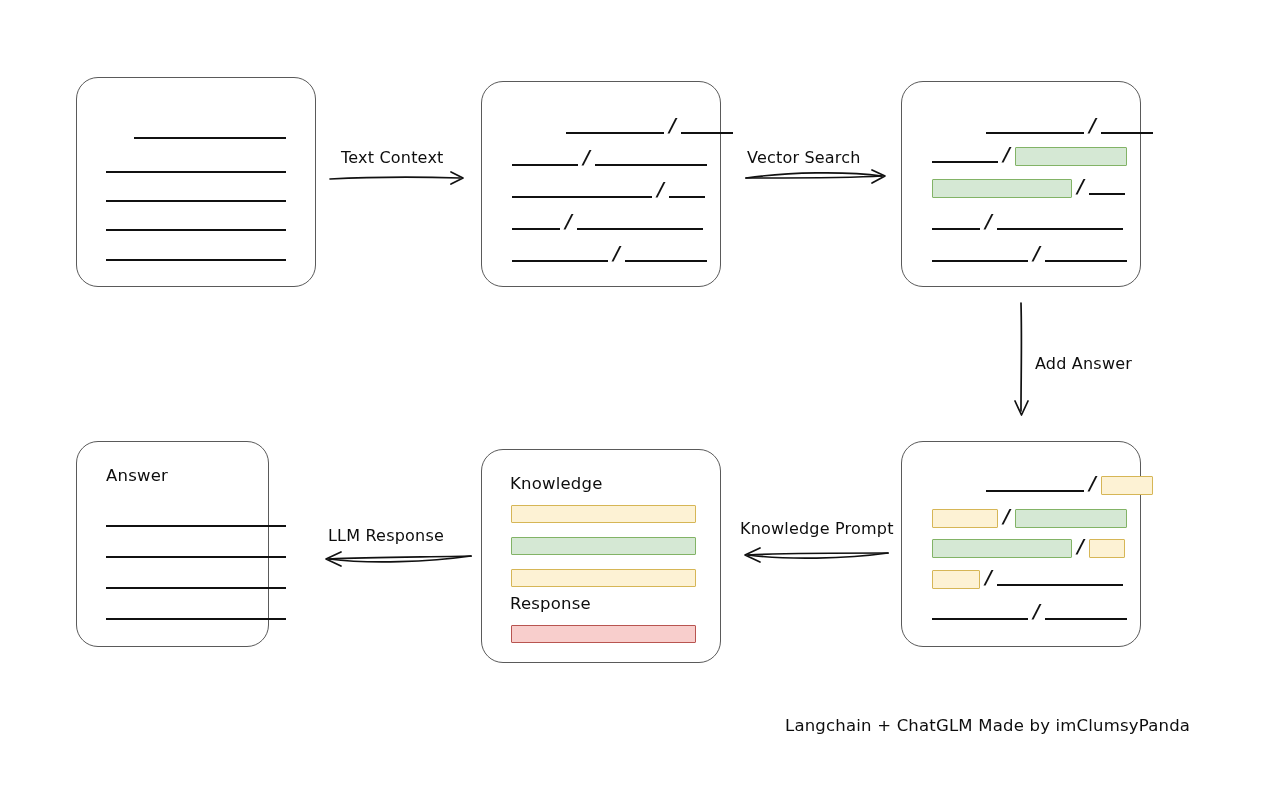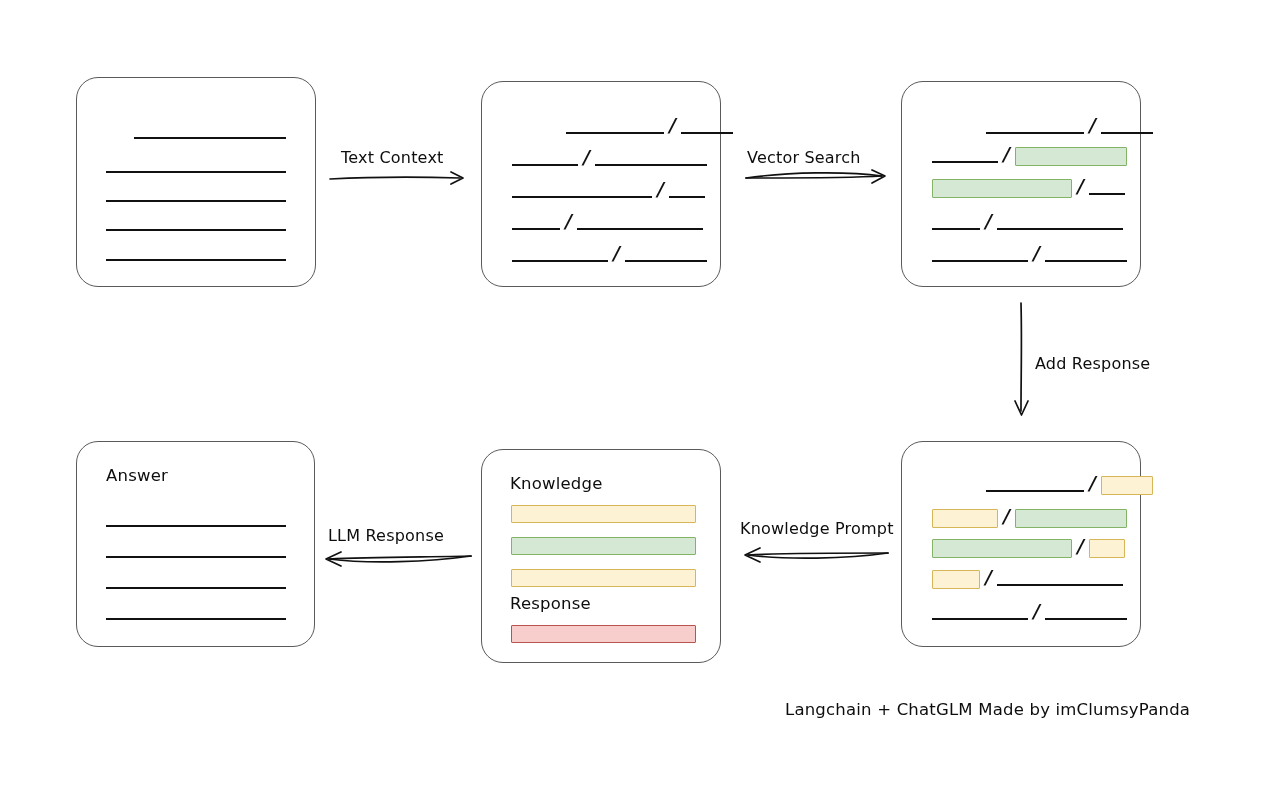--- a/index.html
+++ b/index.html
@@ -211,21 +211,21 @@
       <span class="slash">/</span>
       <span class="seg plain" style="width:126px;"></span>
     </div>
     <div class="line-row" style="left:30px; top:163px;">
       <span class="seg plain" style="width:96px;"></span>
       <span class="slash">/</span>
       <span class="seg plain" style="width:82px;"></span>
     </div>
   </div>
 
-  <div class="edge-label" style="left:1035px; top:354px;">Add Response</div>
+  <div class="edge-label" style="left:1035px; top:354px;">Add Answer</div>
   <svg class="arrow-svg" style="left:1010px; top:303px;" width="26" height="118" viewBox="0 0 26 118">
     <path d="M11,0 C12,38 11,72 11,108"></path>
     <path class="arrow-head" d="M5,98 L11.5,112 L18,98"></path>
   </svg>
 
   <div class="doc-box" style="left:901px; top:441px; width:240px; height:206px;">
     <div class="line-row" style="left:30px; top:33px;">
       <span class="seg plain" style="width:98px; margin-left:54px;"></span>
       <span class="slash">/</span>
       <span class="seg hl yellow" style="width:52px;"></span>
@@ -268,31 +268,31 @@
     <div class="bar red" style="left:29px; top:175px; width:185px; background:#f8cecc; border-color:#b85450;"></div>
   </div>
 
   <div class="edge-label" style="left:328px; top:526px;">LLM Response</div>
   <svg class="arrow-svg" style="left:317px; top:548px;" width="154" height="22" viewBox="0 0 154 22">
     <path d="M154,8 C112,14 52,16 12,11"></path>
     <path d="M154,8 C110,9 52,9 12,11"></path>
     <path class="arrow-head" d="M24,4 L9,11 L24,18"></path>
   </svg>
 
-  <div class="doc-box" style="left:76px; top:441px; width:239px; height:206px;">
+  <div class="doc-box" style="left:76px; top:441px; width:193px; height:206px;">
     <div class="box-label" style="left:29px; top:24px;">Answer</div>
     <div class="line-row" style="left:29px; top:68px;">
       <span class="seg plain" style="width:180px;"></span>
     </div>
     <div class="line-row" style="left:29px; top:99px;">
       <span class="seg plain" style="width:180px;"></span>
     </div>
     <div class="line-row" style="left:29px; top:130px;">
       <span class="seg plain" style="width:180px;"></span>
     </div>
     <div class="line-row" style="left:29px; top:161px;">
       <span class="seg plain" style="width:180px;"></span>
     </div>
   </div>
 
-  <div class="footer-label" style="left:785px; top:700px;">Langchain + ChatGLM Made by imClumsyPanda</div>
+  <div class="footer-label" style="left:785px; top:716px;">Langchain + ChatGLM Made by imClumsyPanda</div>
 
 </div>
 
 </body></html>

